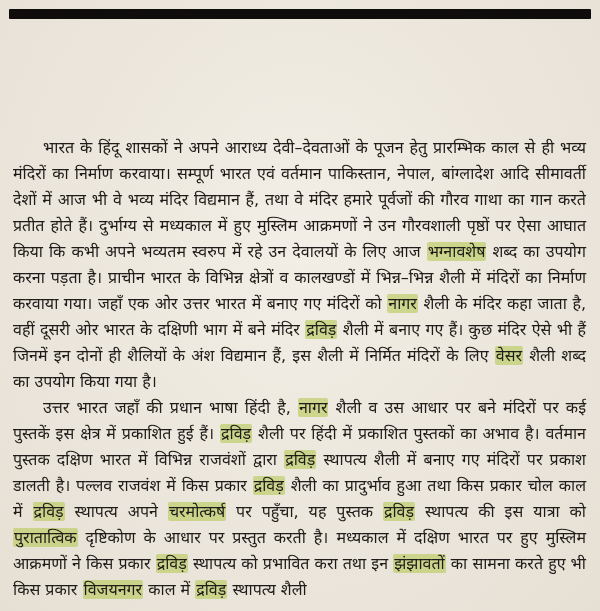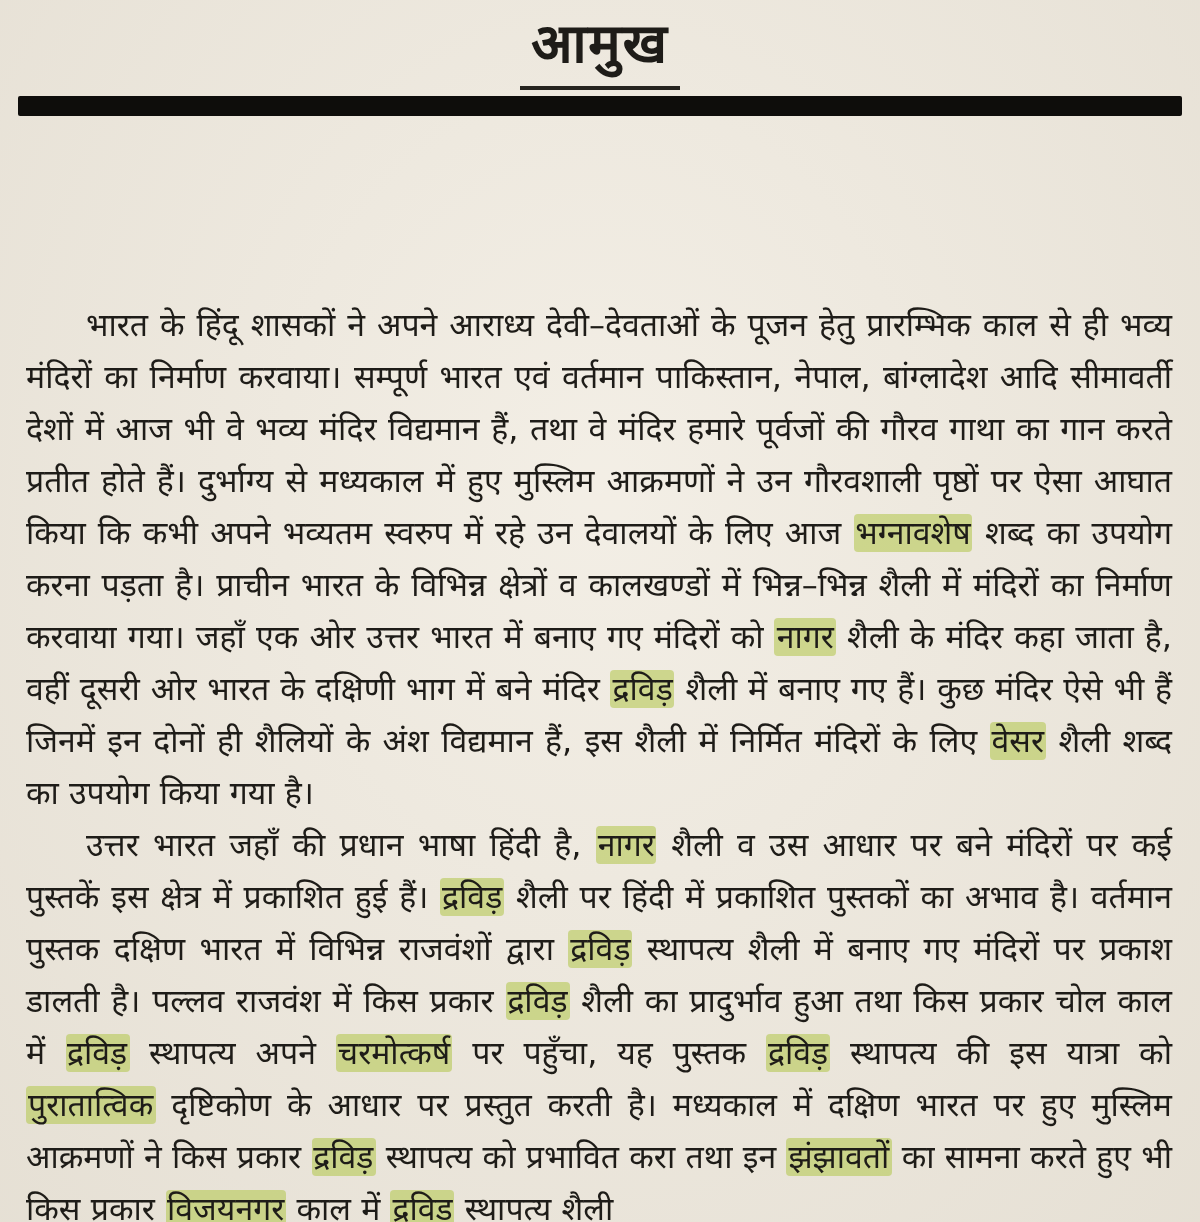--- a/index.html
+++ b/index.html
@@ -37,41 +37,38 @@
     padding: 0 6px 3px 6px;
     border-bottom: 2px solid #26241f;
   }
   .rule {
     height: 10px;
     background: var(--bar);
     margin: 3px 9px 0 9px;
     border-radius: 1px;
   }
   .content {
-    margin-top: 92px;
+    margin-top: 116px;
     padding: 0 14px 0 13px;
   }
   .para {
     font-size: 16px;
     line-height: 26px;
     text-align: justify;
     text-indent: 30px;
     color: var(--ink);
   }
   .hl {
     background: var(--hl);
     border-radius: 2px;
     padding: 0 1px;
   }
 </style>
 </head>
 <body>
 
 <div class="page">
-  <div class="title-wrap">
-    <h1 class="title">आमुख</h1>
-  </div>
   <div class="rule"></div>
   <div class="content" id="paragraphs">
       <p class="para"><span>भारत के हिंदू शासकों ने अपने आराध्य देवी–देवताओं के पूजन हेतु प्रारम्भिक काल से ही भव्य मंदिरों का निर्माण करवाया। सम्पूर्ण भारत एवं वर्तमान पाकिस्तान, नेपाल, बांग्लादेश आदि सीमावर्ती देशों में आज भी वे भव्य मंदिर विद्यमान हैं, तथा वे मंदिर हमारे पूर्वजों की गौरव गाथा का गान करते प्रतीत होते हैं। दुर्भाग्य से मध्यकाल में हुए मुस्लिम आक्रमणों ने उन गौरवशाली पृष्ठों पर ऐसा आघात किया कि कभी अपने भव्यतम स्वरुप में रहे उन देवालयों के लिए आज </span><span class="hl">भग्नावशेष</span><span> शब्द का उपयोग करना पड़ता है। प्राचीन भारत के विभिन्न क्षेत्रों व कालखण्डों में भिन्न–भिन्न शैली में मंदिरों का निर्माण करवाया गया। जहाँ एक ओर उत्तर भारत में बनाए गए मंदिरों को </span><span class="hl">नागर</span><span> शैली के मंदिर कहा जाता है, वहीं दूसरी ओर भारत के दक्षिणी भाग में बने मंदिर </span><span class="hl">द्रविड़</span><span> शैली में बनाए गए हैं। कुछ मंदिर ऐसे भी हैं जिनमें इन दोनों ही शैलियों के अंश विद्यमान हैं, इस शैली में निर्मित मंदिरों के लिए </span><span class="hl">वेसर</span><span> शैली शब्द का उपयोग किया गया है।</span></p>
       <p class="para"><span>उत्तर भारत जहाँ की प्रधान भाषा हिंदी है, </span><span class="hl">नागर</span><span> शैली व उस आधार पर बने मंदिरों पर कई पुस्तकें इस क्षेत्र में प्रकाशित हुई हैं। </span><span class="hl">द्रविड़</span><span> शैली पर हिंदी में प्रकाशित पुस्तकों का अभाव है। वर्तमान पुस्तक दक्षिण भारत में विभिन्न राजवंशों द्वारा </span><span class="hl">द्रविड़</span><span> स्थापत्य शैली में बनाए गए मंदिरों पर प्रकाश डालती है। पल्लव राजवंश में किस प्रकार </span><span class="hl">द्रविड़</span><span> शैली का प्रादुर्भाव हुआ तथा किस प्रकार चोल काल में </span><span class="hl">द्रविड़</span><span> स्थापत्य अपने </span><span class="hl">चरमोत्कर्ष</span><span> पर पहुँचा, यह पुस्तक </span><span class="hl">द्रविड़</span><span> स्थापत्य की इस यात्रा को </span><span class="hl">पुरातात्विक</span><span> दृष्टिकोण के आधार पर प्रस्तुत करती है। मध्यकाल में दक्षिण भारत पर हुए मुस्लिम आक्रमणों ने किस प्रकार </span><span class="hl">द्रविड़</span><span> स्थापत्य को प्रभावित करा तथा इन </span><span class="hl">झंझावतों</span><span> का सामना करते हुए भी किस प्रकार </span><span class="hl">विजयनगर</span><span> काल में </span><span class="hl">द्रविड़</span><span> स्थापत्य शैली</span></p>
     </div>
 </div>
 
 </body></html>

